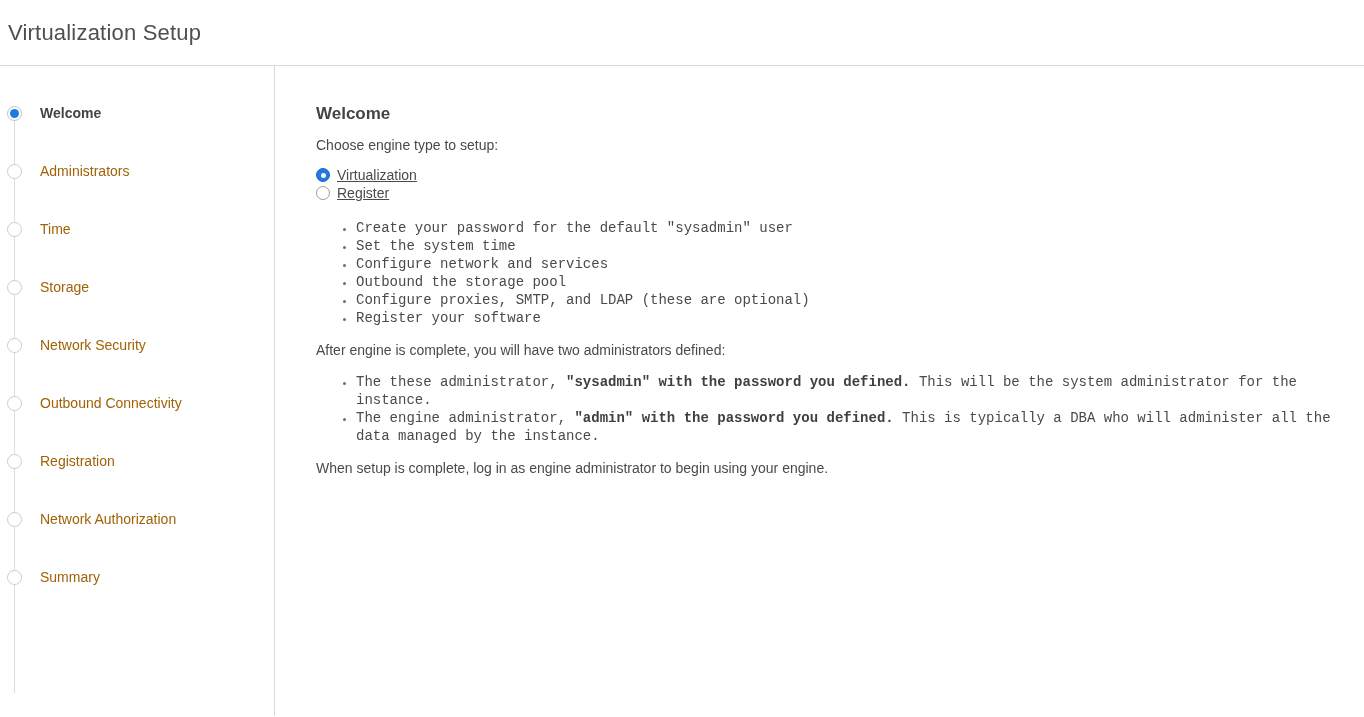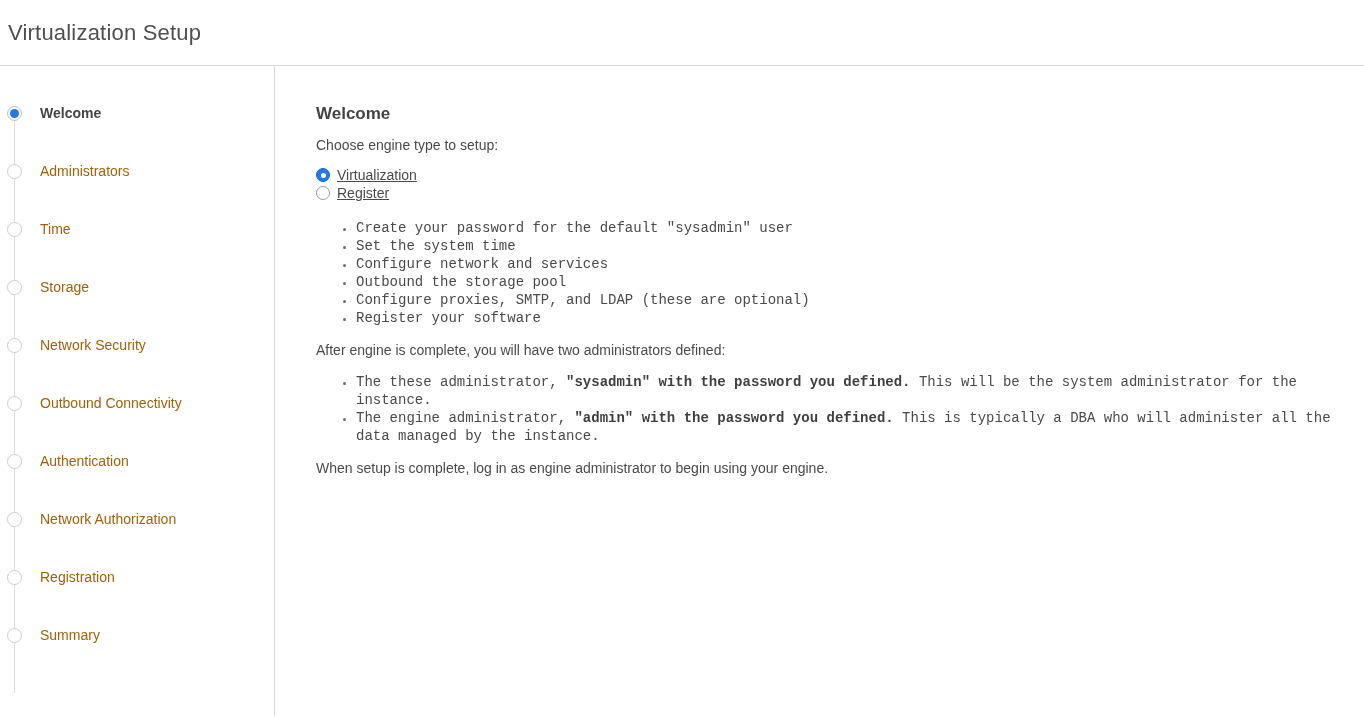--- a/index.html
+++ b/index.html
@@ -161,29 +161,25 @@
     <div class="step">
       <span class="step-circle"></span>
       <span class="step-label">Network Security</span>
     </div>
     <div class="step">
       <span class="step-circle"></span>
       <span class="step-label">Outbound Connectivity</span>
     </div>
     <div class="step">
       <span class="step-circle"></span>
-      <span class="step-label">Authentication</span>
+      <span class="step-label">Registration</span>
     </div>
     <div class="step">
       <span class="step-circle"></span>
       <span class="step-label">Network Authorization</span>
-    </div>
-    <div class="step">
-      <span class="step-circle"></span>
-      <span class="step-label">Registration</span>
     </div>
     <div class="step">
       <span class="step-circle"></span>
       <span class="step-label">Summary</span>
     </div>
   </aside>
 
   <main class="content">
     <h2>Welcome</h2>
 

